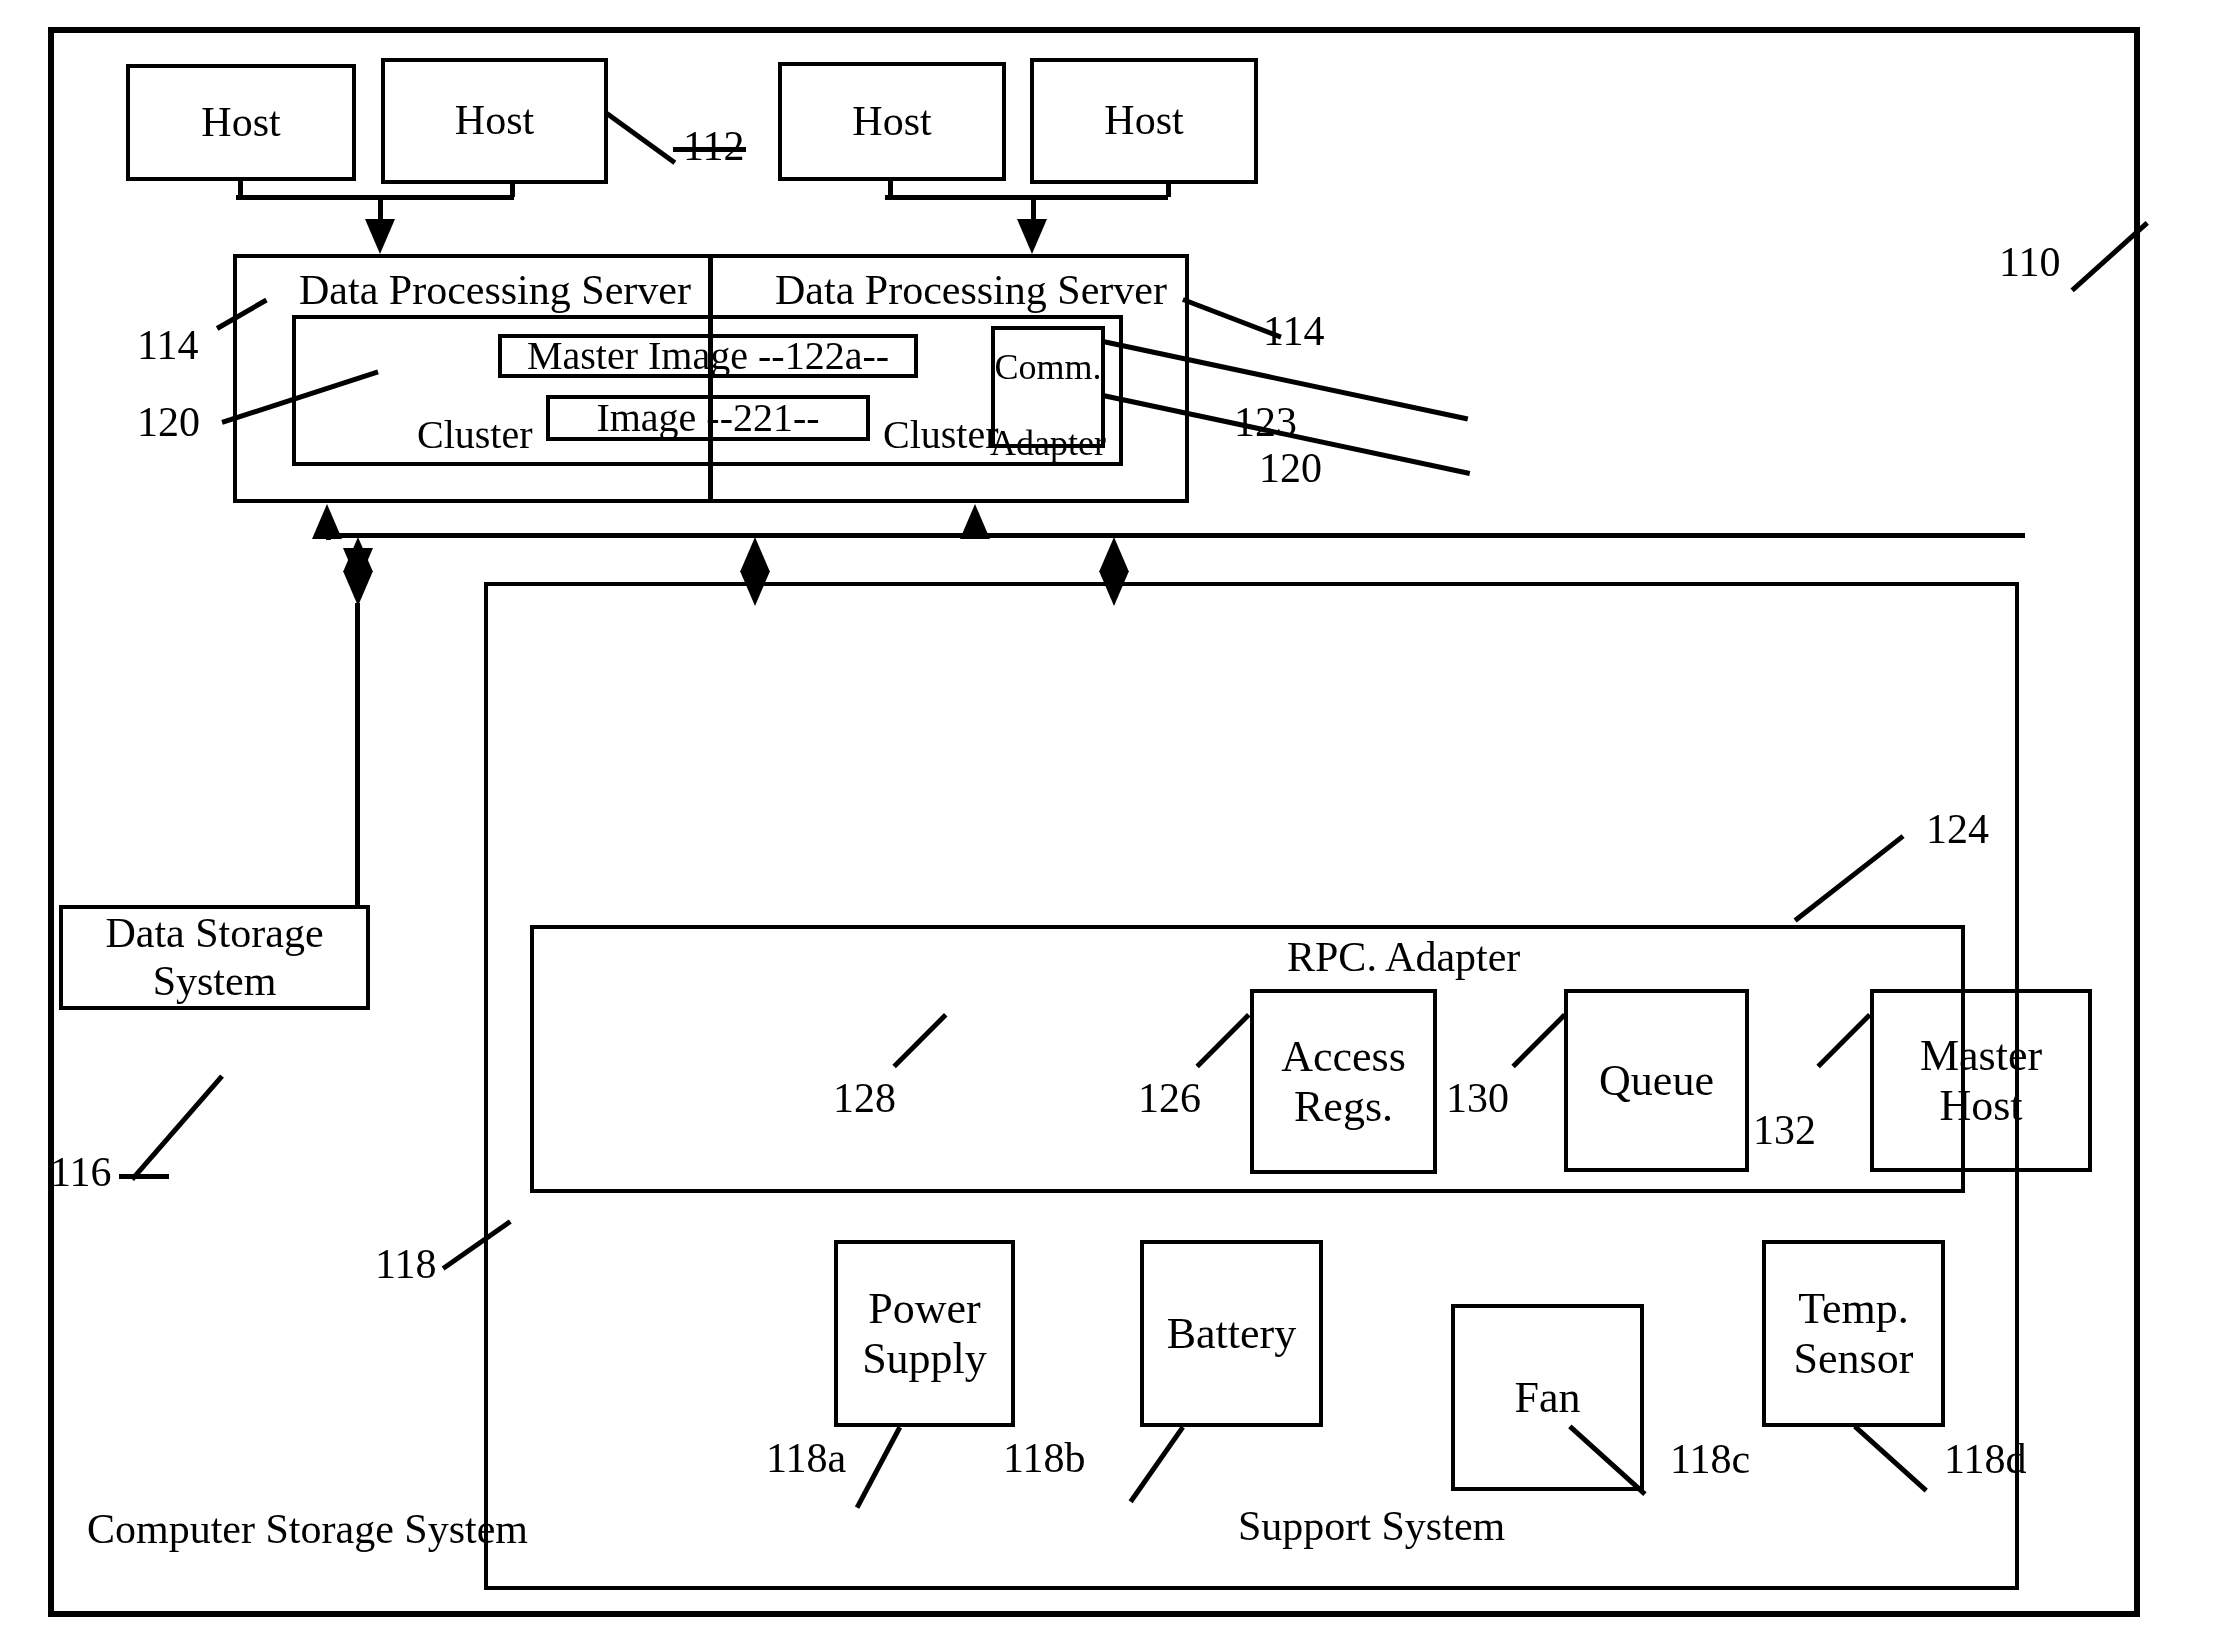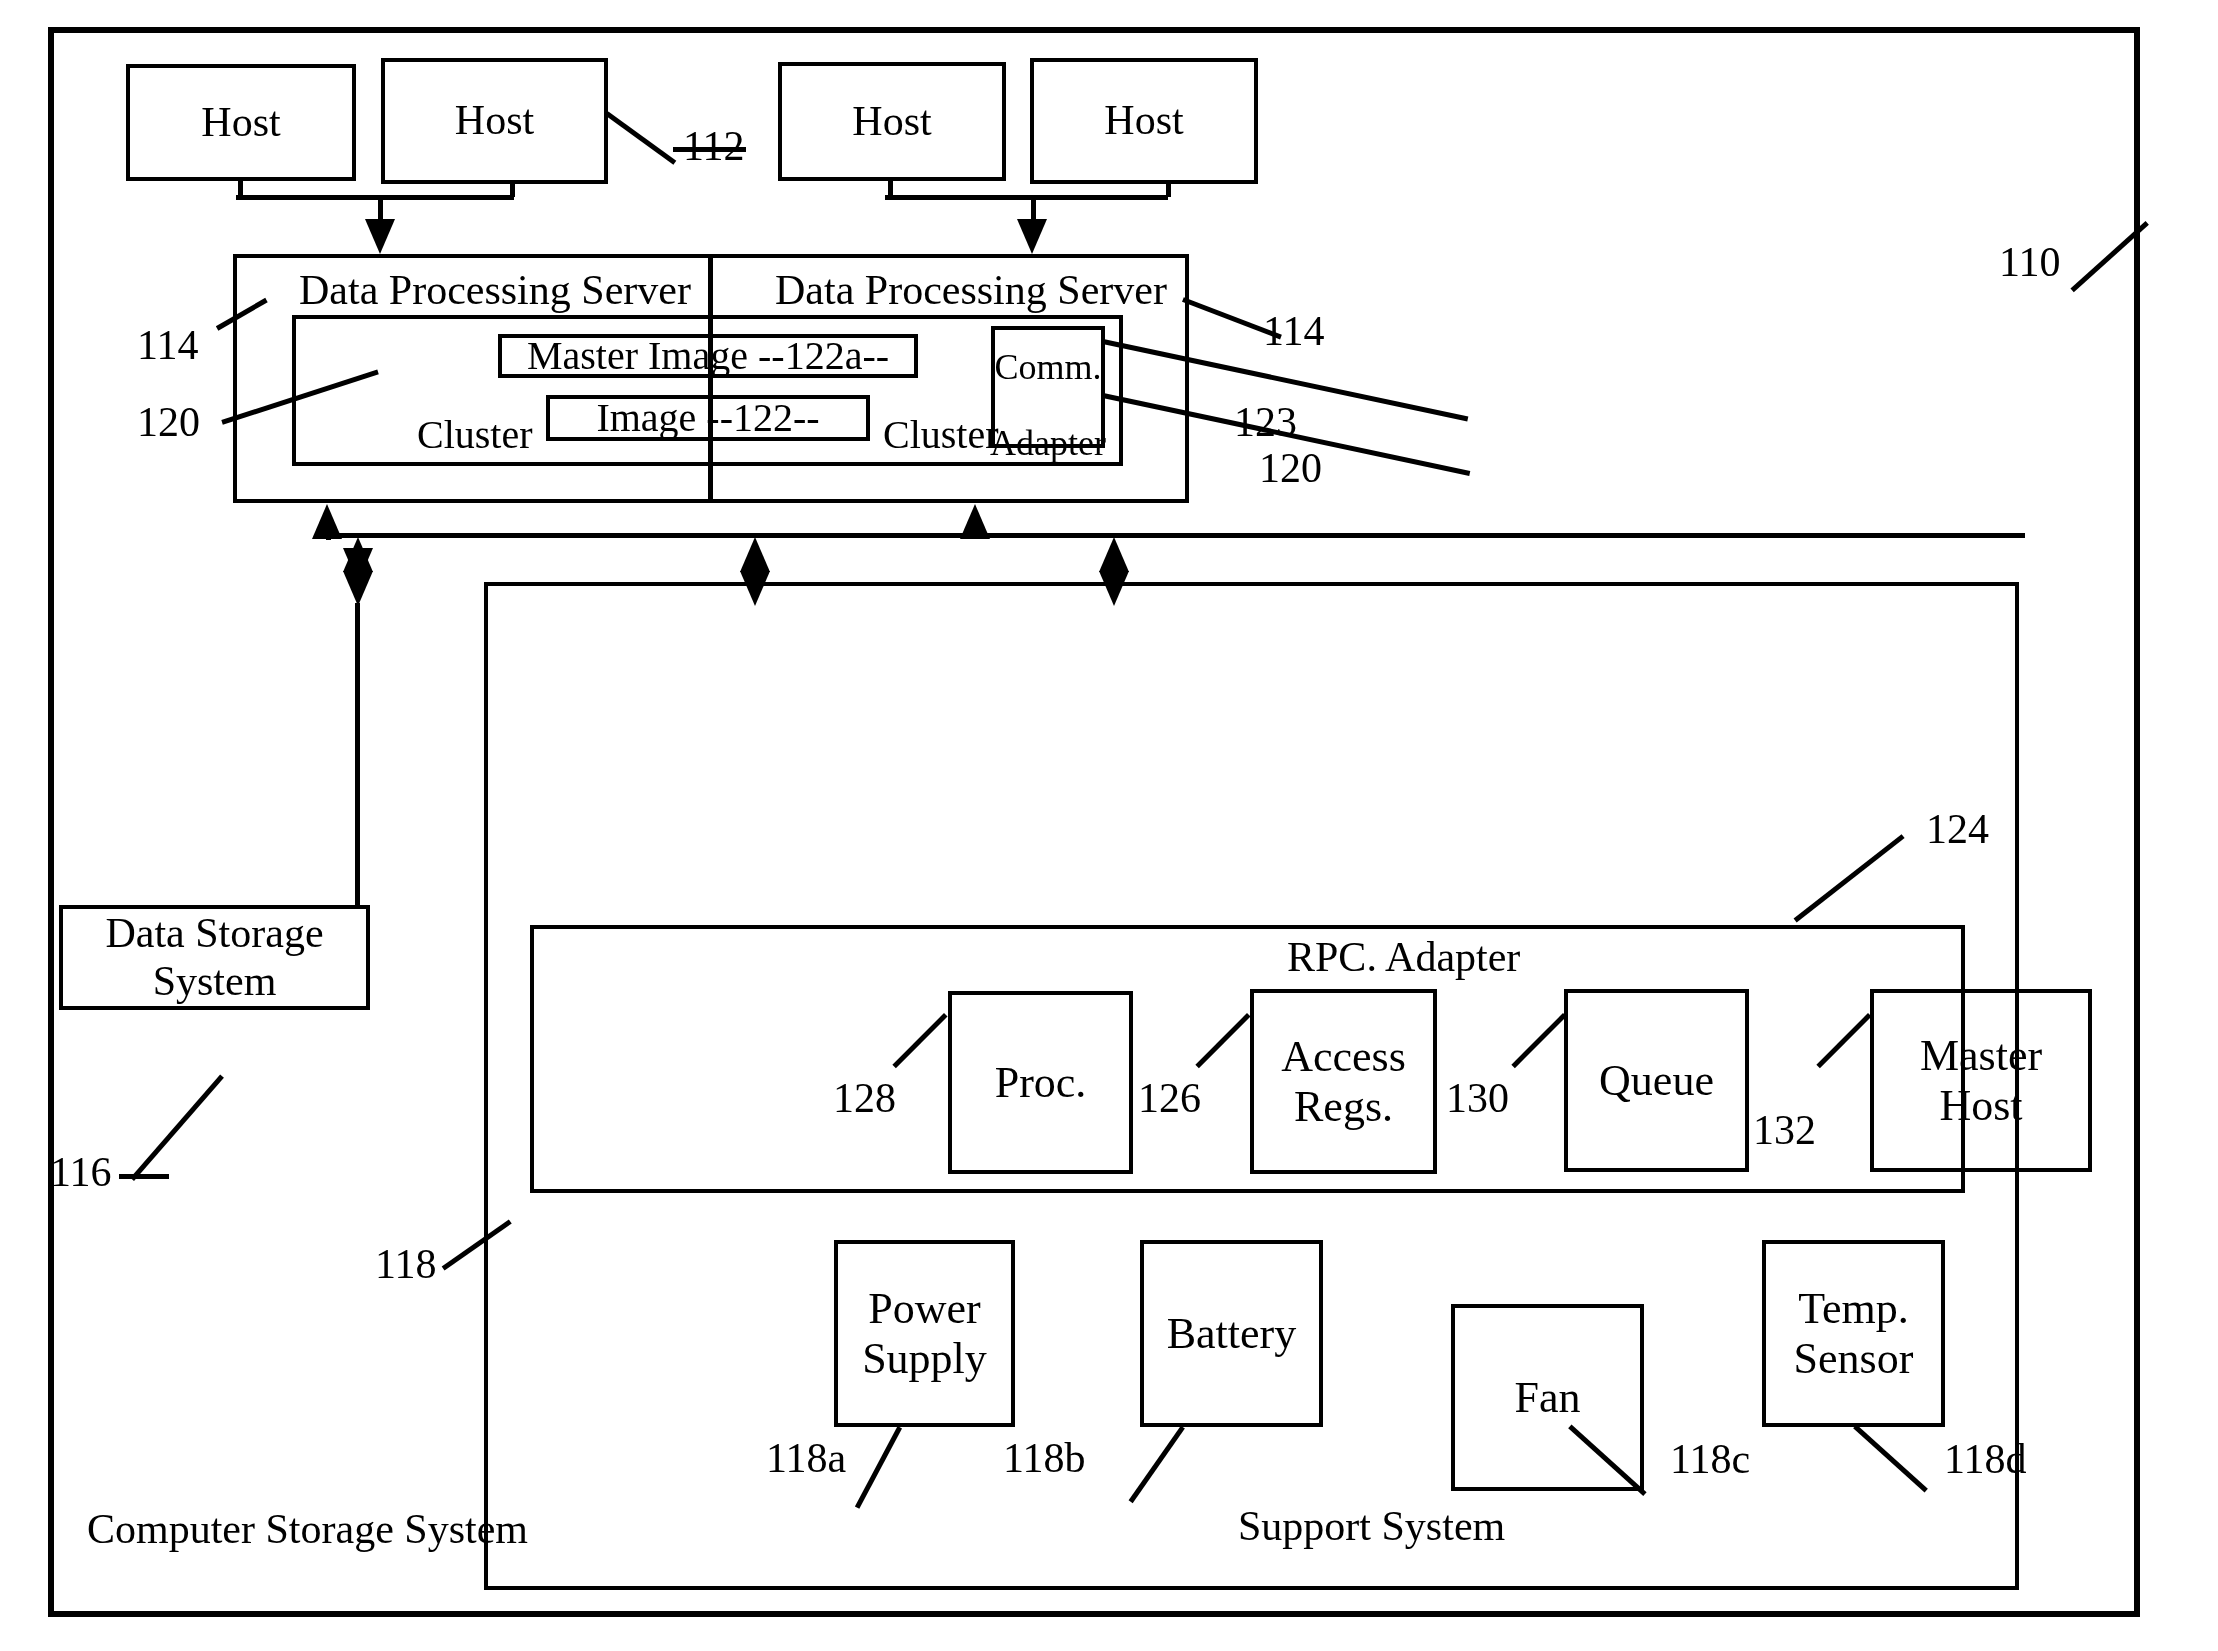--- a/index.html
+++ b/index.html
@@ -121,21 +121,21 @@
   <div class="box" style="left:292px; top:315px; width:831px; height:151px;"></div>
 
   <div class="label fs-mid" style="left:417px; top:413px;">Cluster</div>
   <div class="label fs-mid" style="left:883px; top:413px;">Cluster</div>
 
   <div class="box" style="left:498px; top:334px; width:420px; height:44px;">
     <span class="fs-mid">Master Image   --122a--</span>
   </div>
 
   <div class="box" style="left:546px; top:395px; width:324px; height:46px;">
-    <span class="fs-mid">Image   --122--</span>
+    <span class="fs-mid">Image   --221--</span>
   </div>
 
   <div class="box" style="left:991px; top:326px; width:114px; height:122px; flex-direction:column;">
     <span class="fs-small">Comm.</span>
     <span class="fs-small">Adapter</span>
   </div>
 
   <div class="lead" style="left:1183px; top:297px; width:105px; transform: rotate(21deg);"></div>
   <div class="label fs-ref" style="left:1263px; top:308px;">114</div>
 
@@ -185,23 +185,20 @@
 
   <div class="lead" style="left:443px; top:1266px; width:82px; transform: rotate(-35deg);"></div>
   <div class="label fs-ref" style="left:375px; top:1241px;">118</div>
 
   <div class="box" style="left:530px; top:925px; width:1435px; height:268px;"></div>
   <div class="label fs-title" style="left:1287px; top:934px;">RPC. Adapter</div>
 
   <div class="lead" style="left:1795px; top:918px; width:137px; transform: rotate(-38deg);"></div>
   <div class="label fs-ref" style="left:1926px; top:806px;">124</div>
 
-  <div class="box" style="left:948px; top:991px; width:185px; height:183px;">
-    <span class="fs-big">Proc.</span>
-  </div>
   <div class="lead" style="left:894px; top:1064px; width:73px; transform: rotate(-45deg);"></div>
   <div class="label fs-ref" style="left:833px; top:1075px;">128</div>
 
   <div class="box" style="left:1250px; top:989px; width:187px; height:185px; flex-direction:column;">
     <span class="fs-big">Access</span>
     <span class="fs-big">Regs.</span>
   </div>
   <div class="lead" style="left:1197px; top:1064px; width:73px; transform: rotate(-45deg);"></div>
   <div class="label fs-ref" style="left:1138px; top:1075px;">126</div>
 

